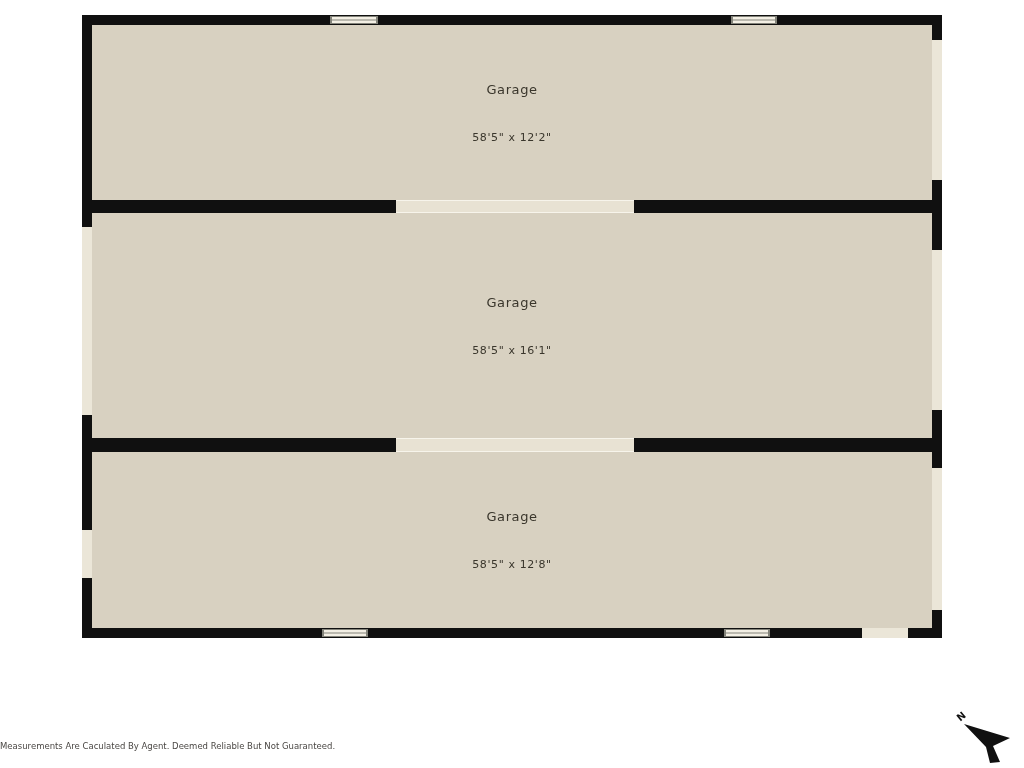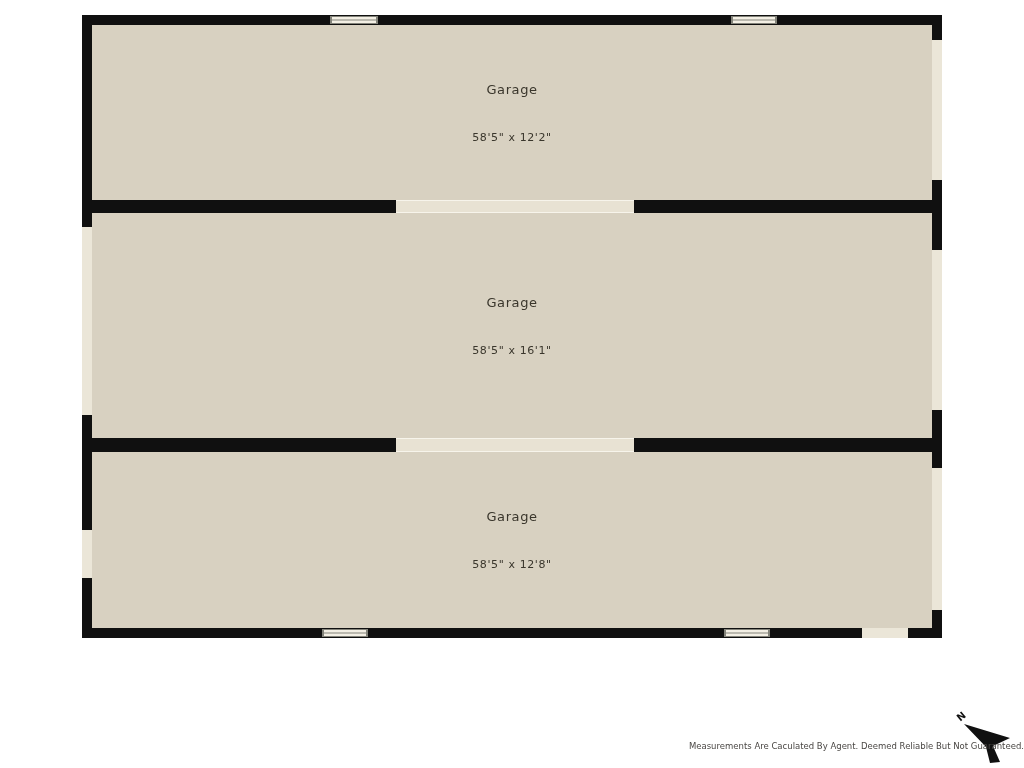--- a/index.html
+++ b/index.html
@@ -10,21 +10,21 @@
   .room-name{font-size:13px;color:#3a362c;letter-spacing:.6px;}
   .room-dims{font-size:11px;color:#3a362c;margin-top:3px;letter-spacing:.6px;}
   .wall{position:absolute;background:#101010;}
   .opening{position:absolute;background:#ebe6d8;}
   .opening.divider{background:#e8e2d3;border-top:1px solid #f7f4eb;border-bottom:1px solid #f7f4eb;
         box-sizing:border-box;}
   .window{position:absolute;background:#f3efe4;border:1px solid #83837a;
         border-left-width:2px;border-right-width:2px;box-sizing:border-box;}
   .window::after{content:"";position:absolute;left:0;right:0;top:50%;height:1px;
         background:#83837a;transform:translateY(-50%);}
-  .disclaimer{position:absolute;left:0;right:0;top:741px;text-align:right;
+  .disclaimer{position:absolute;left:0;right:0;top:741px;text-align:left;
         font-size:8.5px;color:#4a4744;}
   .north{position:absolute;left:952px;top:704px;width:64px;height:60px;}
   .north-n{position:absolute;left:5px;top:7px;font-size:10px;font-weight:bold;color:#111;
         transform:rotate(-40deg);}
   .north svg{position:absolute;left:8px;top:12px;}
 </style>
 </head>
 <body>
 
 <div class="stage">

